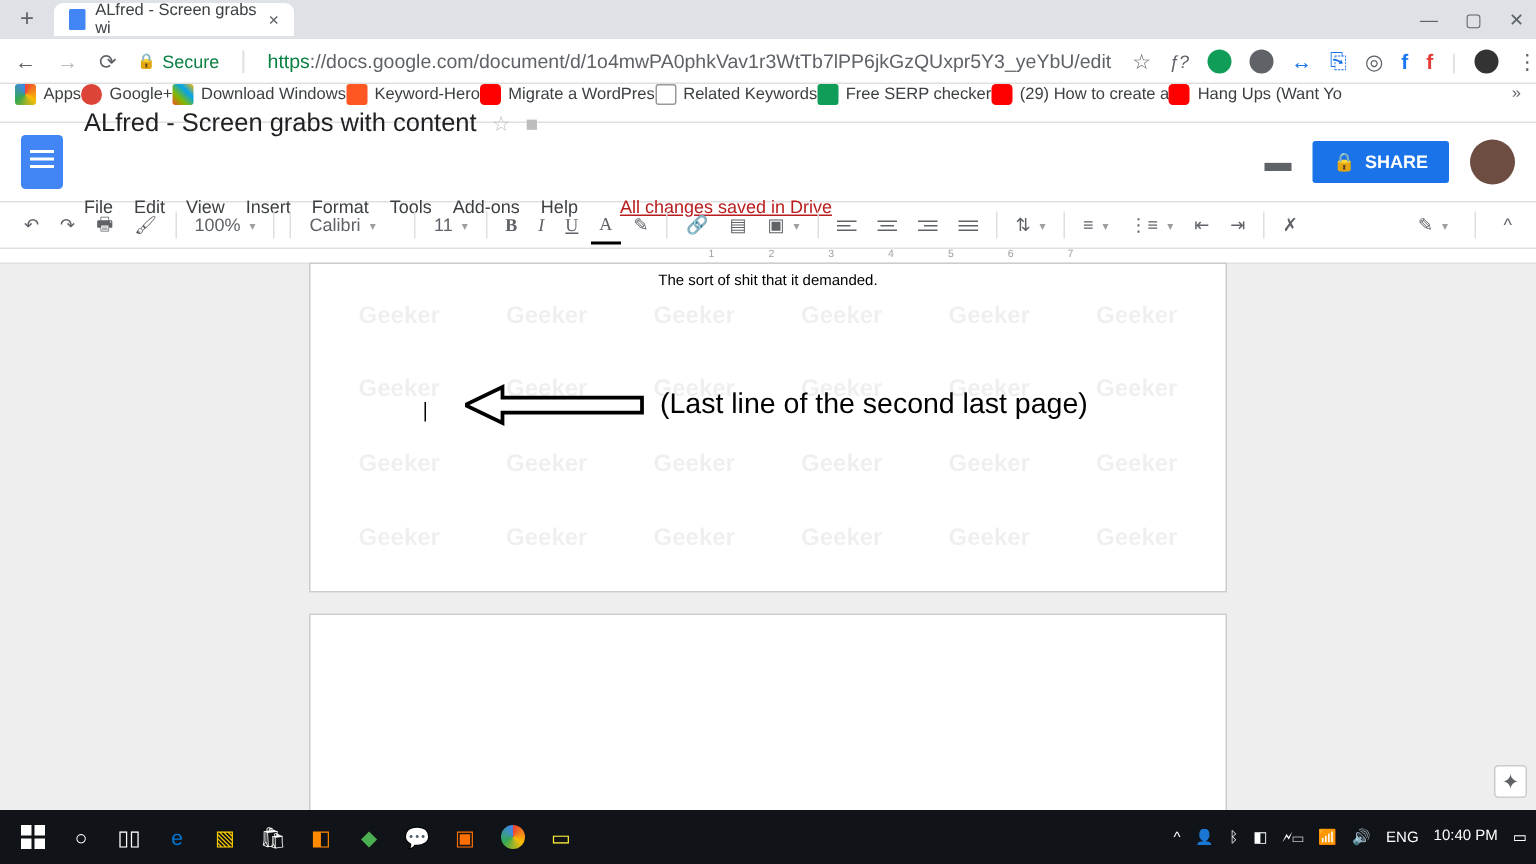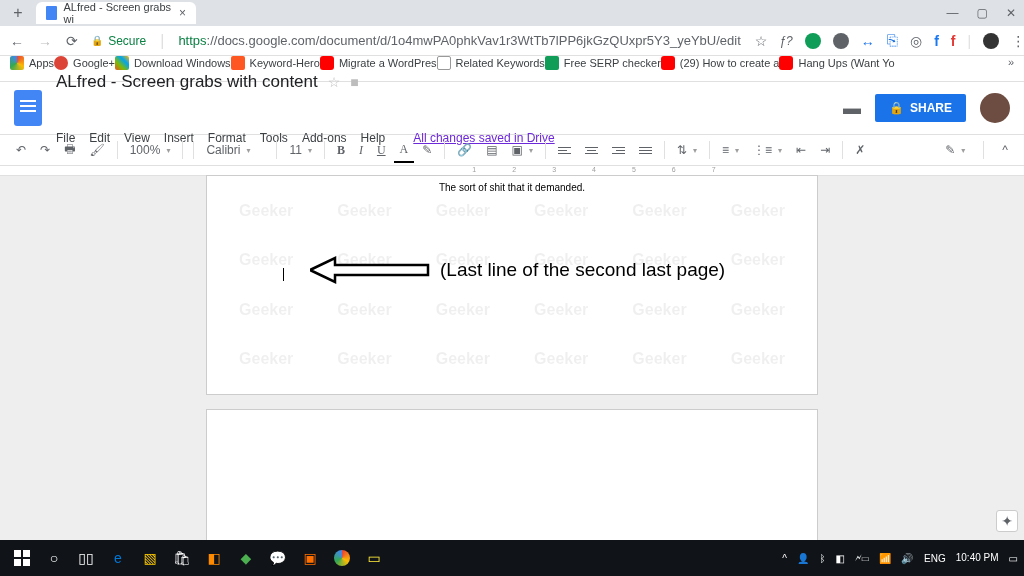--- a/index.html
+++ b/index.html
@@ -28,21 +28,21 @@
 
 
 .docs-hdr { height: 52px; display: flex; align-items: center; padding: 6px 14px; }
 .docs-logo { width: 28px; height: 36px; background: #4285f4; border-radius: 3px; position: relative; margin-right: 14px; }
 .docs-logo::after { content: ""; position: absolute; left: 6px; right: 6px; top: 10px; height: 2px; background: #fff; box-shadow: 0 5px 0 #fff, 0 10px 0 #fff; }
 .docs-title-wrap { display: flex; flex-direction: column; gap: 36px; }
 .title-row { display: flex; align-items: center; gap: 10px; }
 .doc-title { font-size: 17px; color: #202124; }
 .star-ico, .folder-ico { color: #bdbdbd; font-size: 14px; }
 .menus { display: flex; gap: 14px; font-size: 12px; color: #3c4043; margin-top: 3px; }
-.saved { color: #6d28d9; font-size: 12px; margin-left: 14px; text-decoration: underline; }
+.saved { color: #b91c1c; font-size: 12px; margin-left: 14px; text-decoration: underline; }
 .hdr-right { margin-left: auto; display: flex; align-items: center; gap: 14px; }
 .comment-ico { color: #5f6368; font-size: 18px; }
 .share-btn { background: #1a73e8; color: #fff; font-size: 12px; font-weight: bold; padding: 7px 14px; border-radius: 2px; display: flex; align-items: center; gap: 6px; }
 .avatar { width: 30px; height: 30px; border-radius: 50%; background: #6d4c41; }
 
 
 .toolbar { height: 32px; border-top: 1px solid #e0e0e0; border-bottom: 1px solid #e0e0e0; display: flex; align-items: center; padding: 0 10px; gap: 2px; font-size: 12px; color: #5f6368; }
 .tbtn { padding: 4px 6px; cursor: pointer; display: flex; align-items: center; gap: 3px; }
 .tsep { width: 1px; height: 18px; background: #e0e0e0; margin: 0 4px; }
 .dd::after { content: "▾"; font-size: 8px; margin-left: 3px; color: #9e9e9e; }

